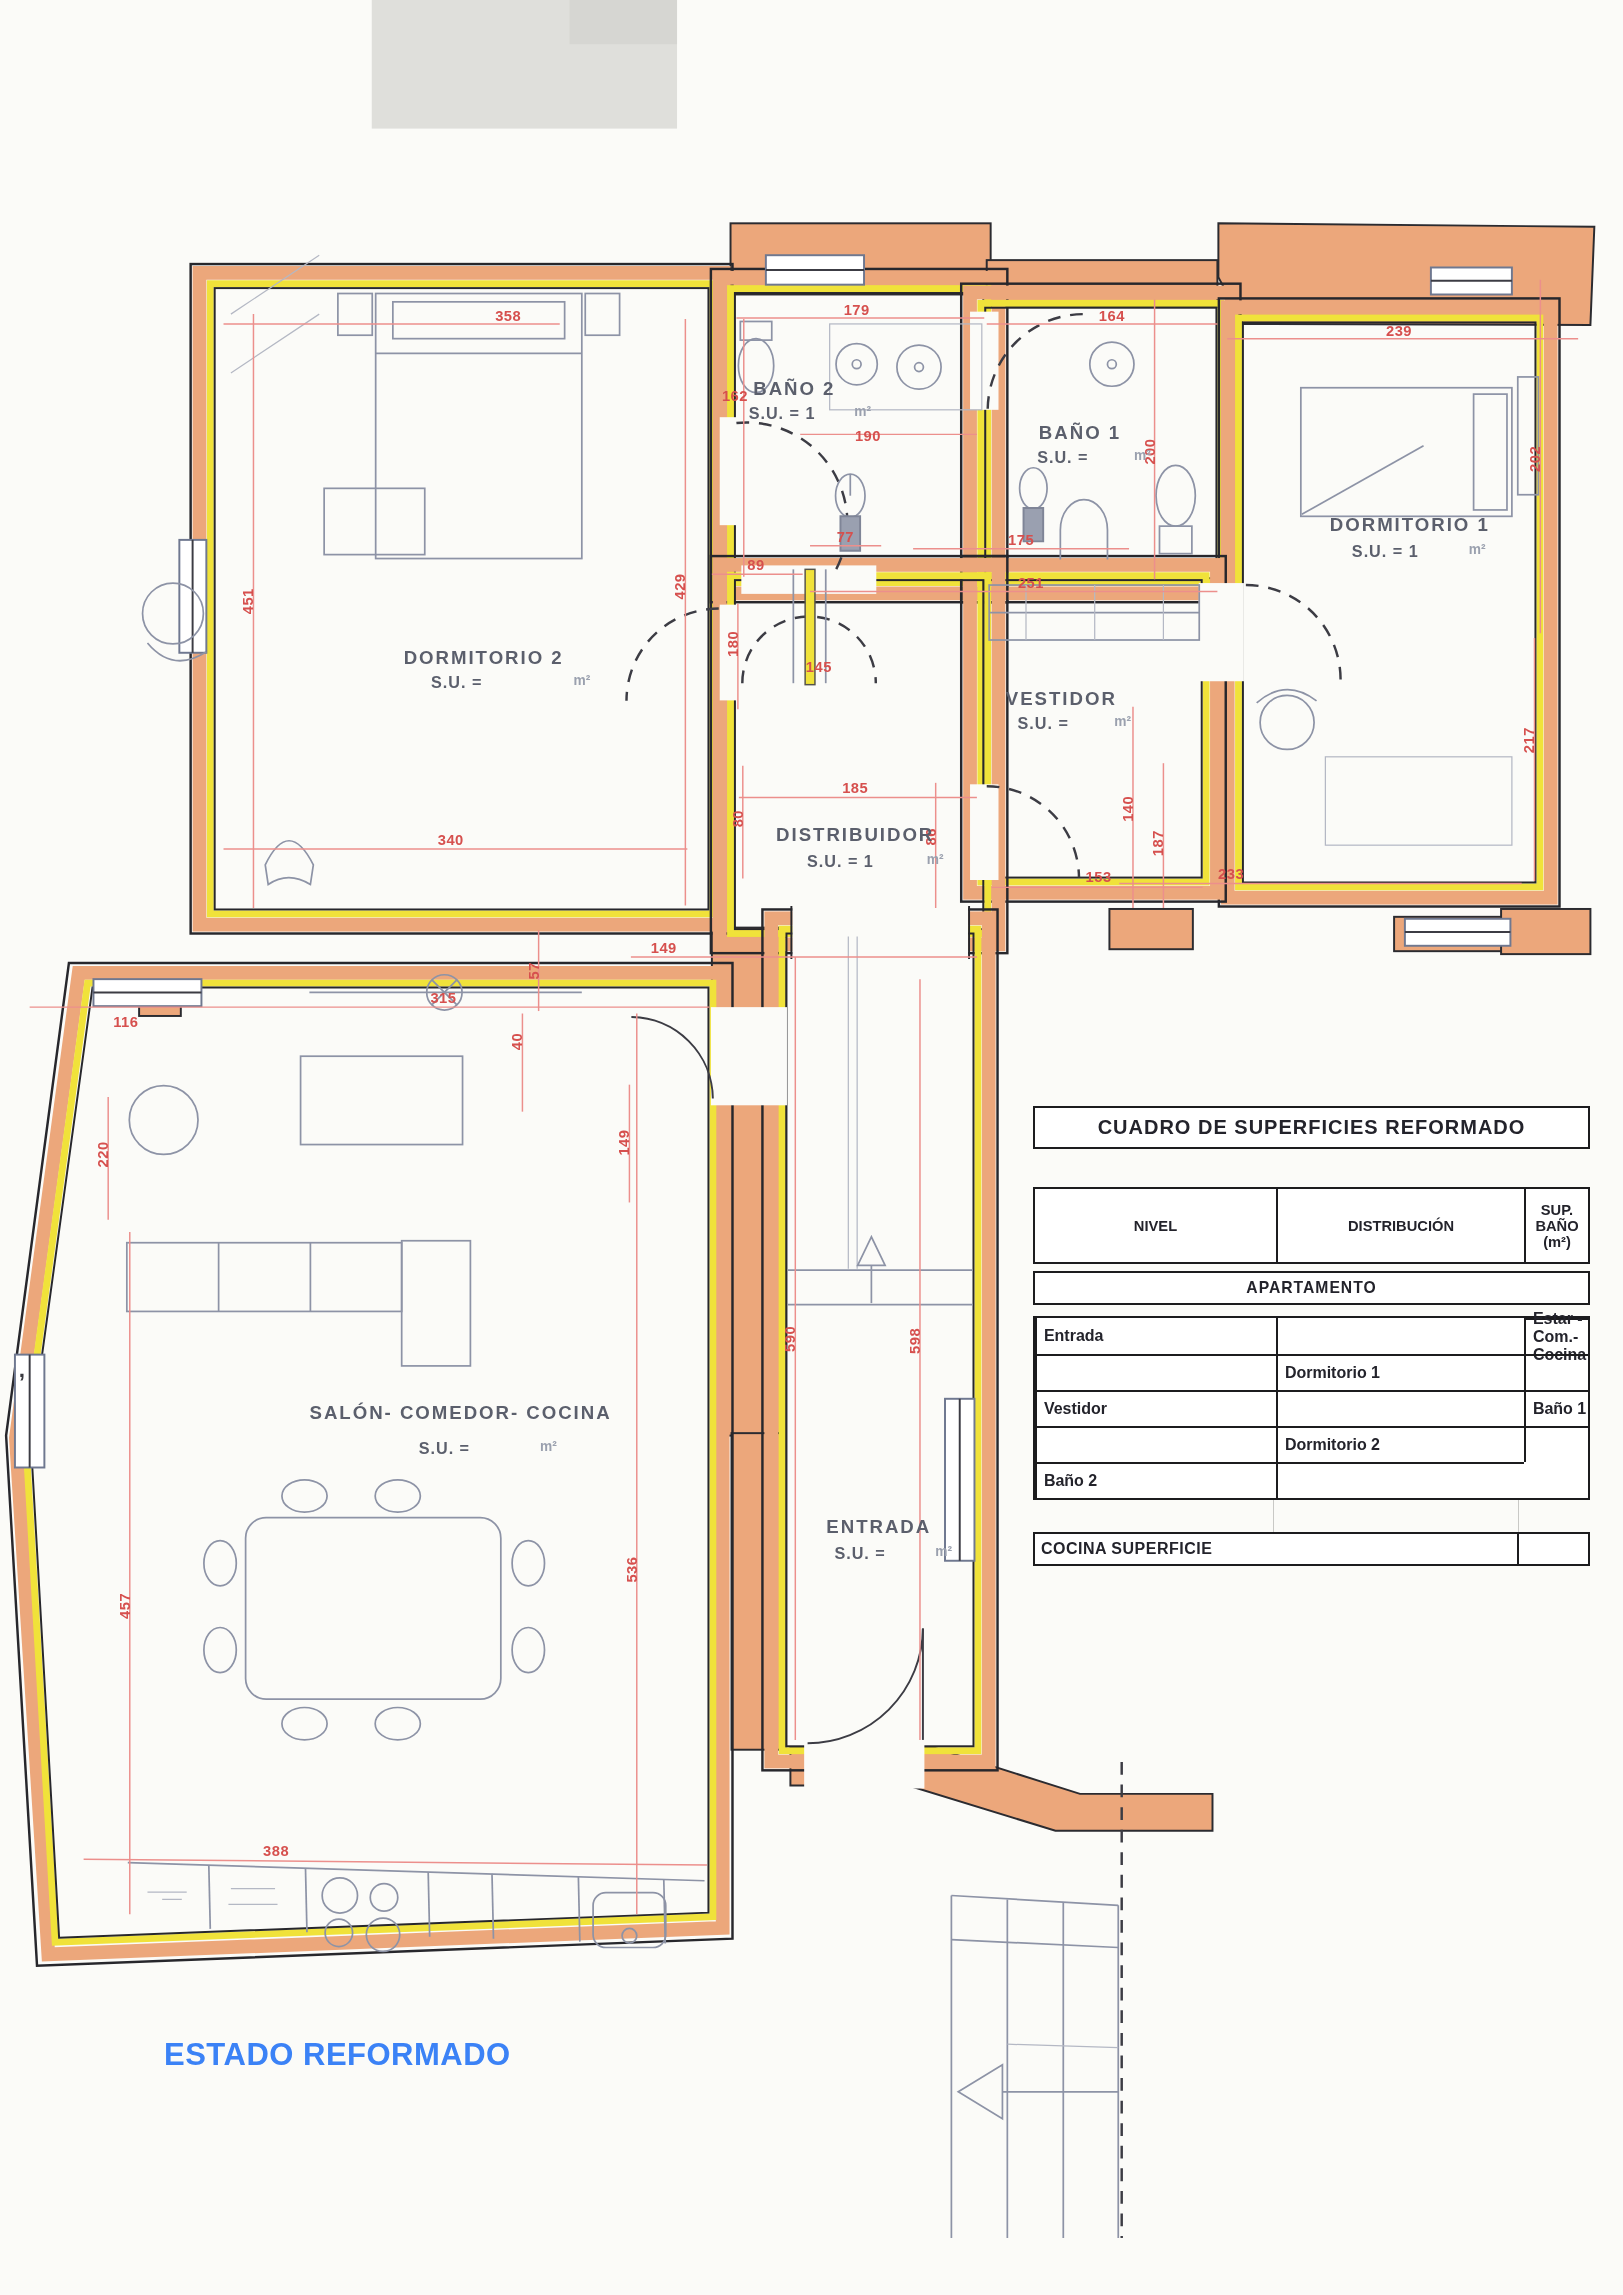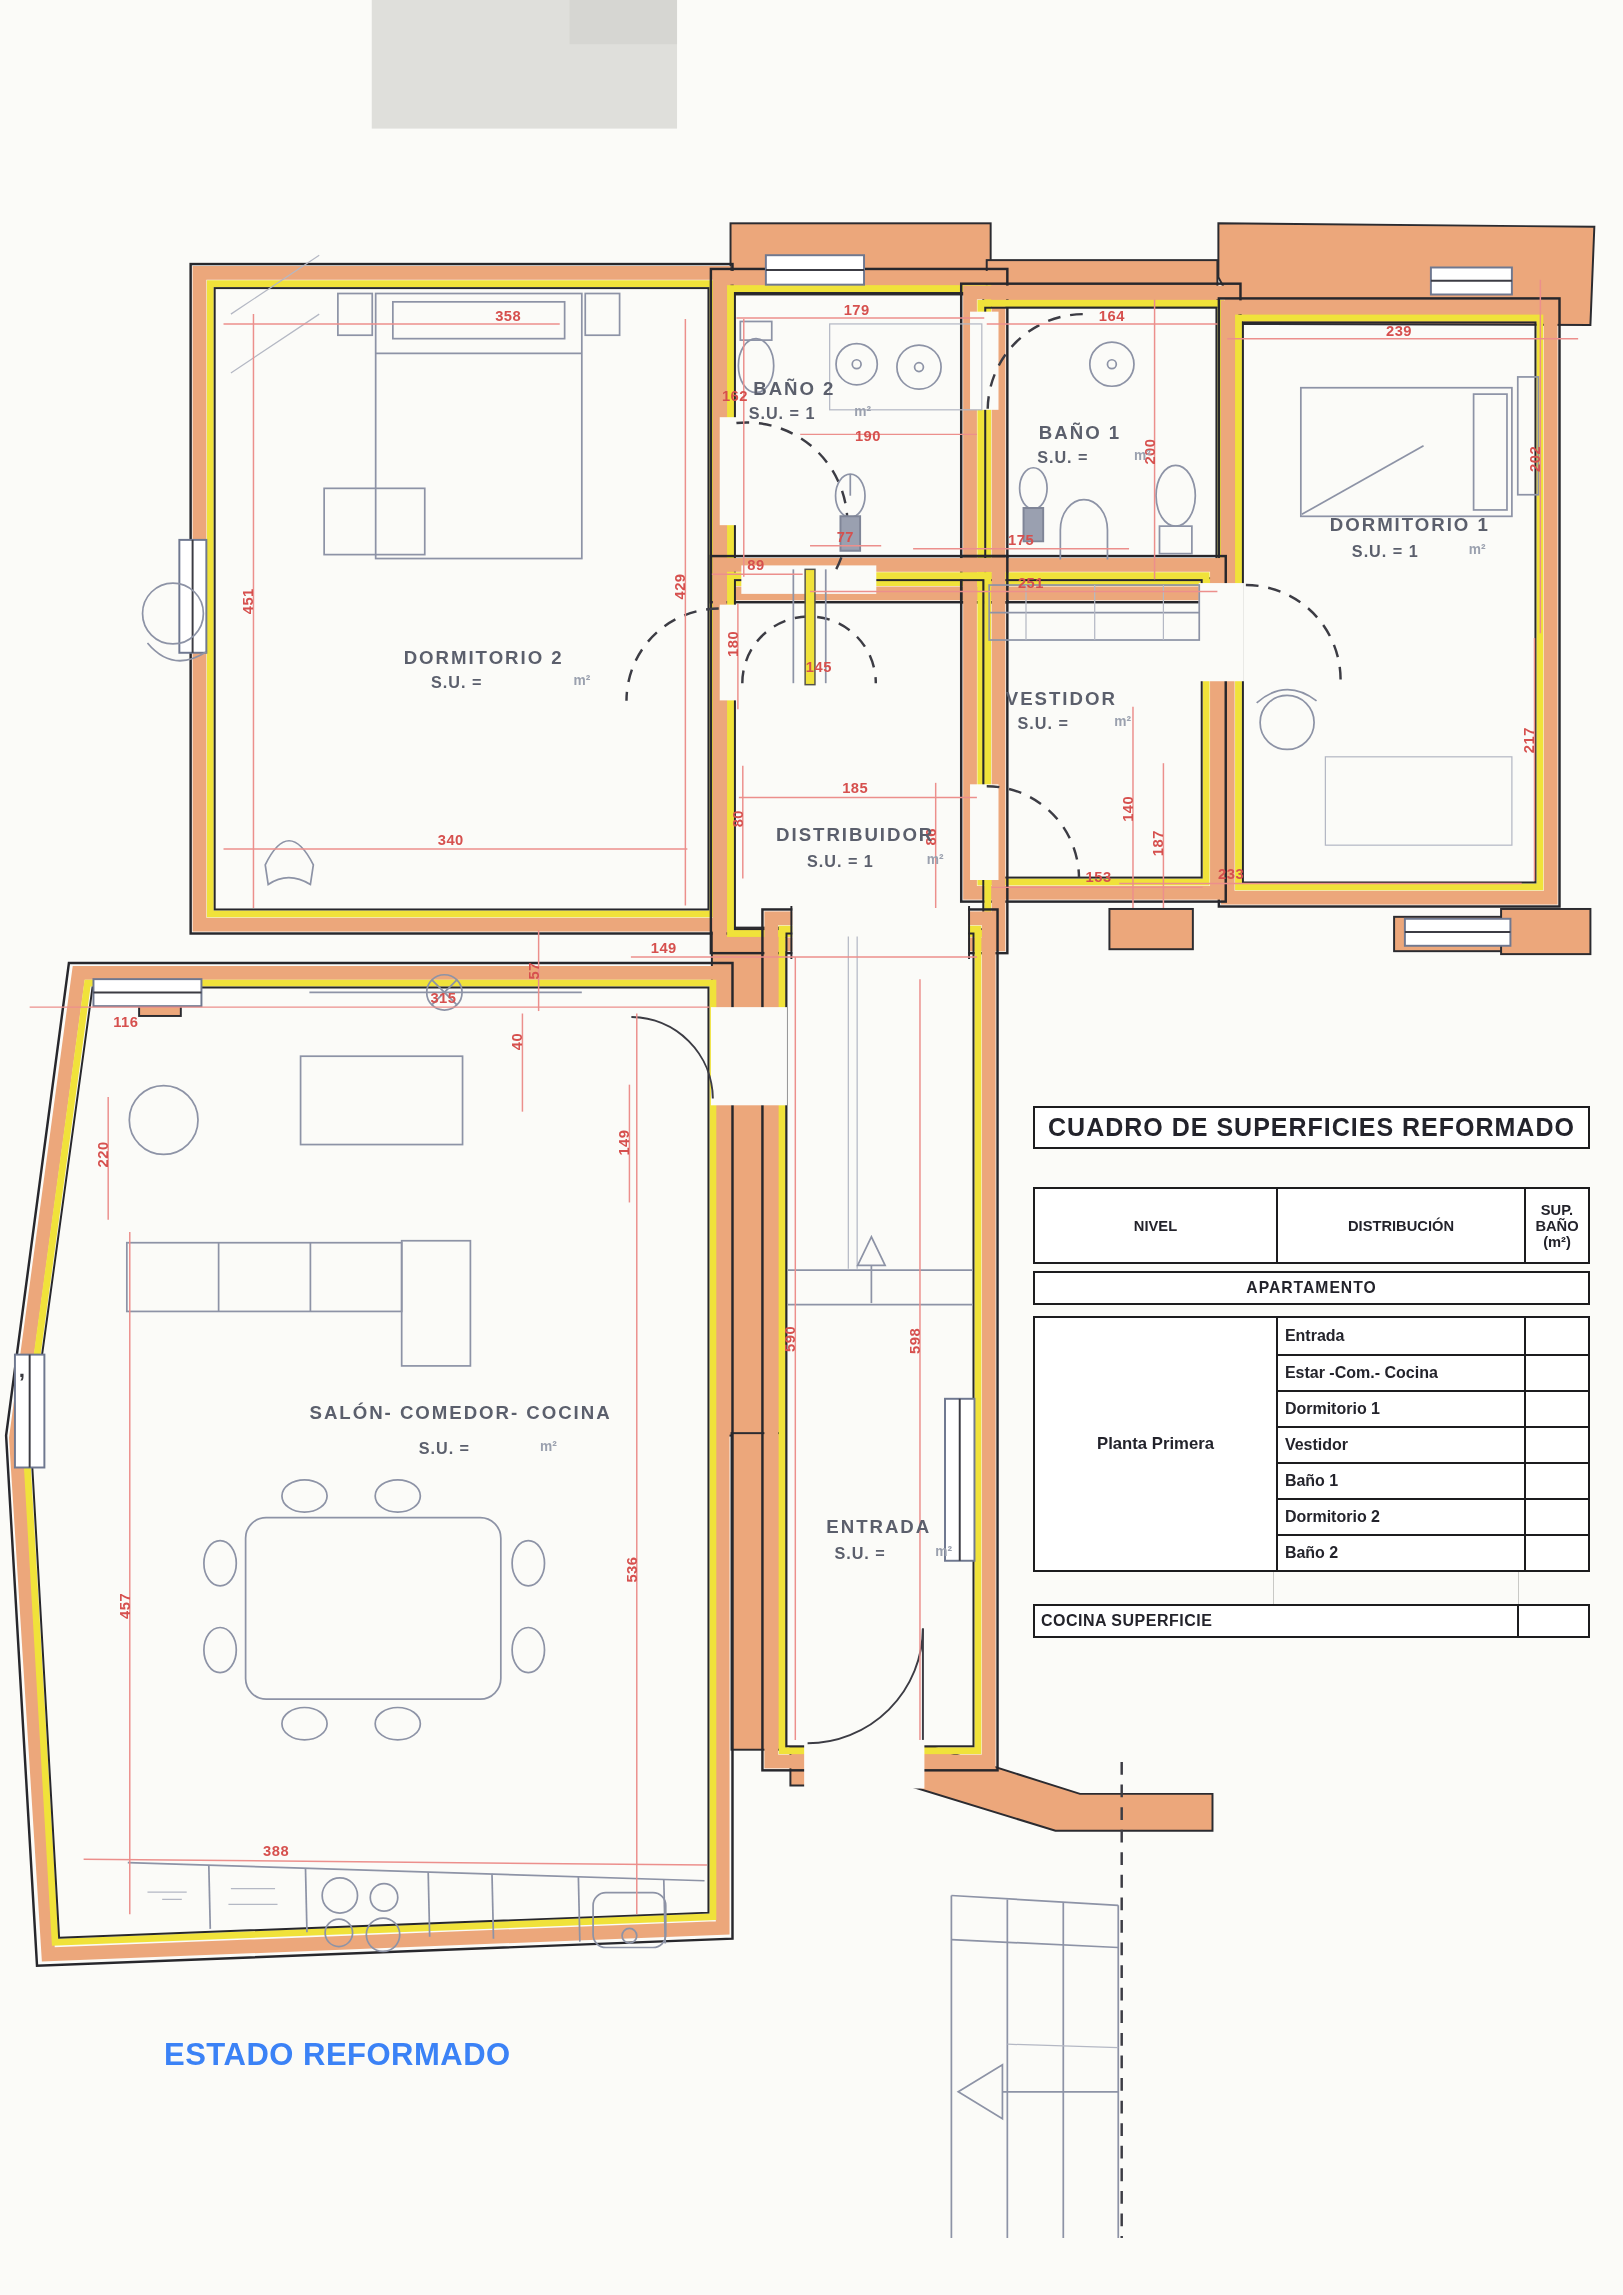--- a/index.html
+++ b/index.html
@@ -23,21 +23,21 @@
   .rs{fill:#5b5f6c;font:700 33px "Liberation Sans",sans-serif;letter-spacing:2px;text-anchor:middle}
   .ru{fill:#9aa0ae;font:700 28px "Liberation Sans",sans-serif}
   .win{fill:#ffffff;stroke:#6f7890;stroke-width:4}
   .door{stroke:#3c3c44;stroke-width:4;fill:none}
   .doord{stroke:#3c3c44;stroke-width:5;fill:none;stroke-dasharray:26 20}
   .white{fill:#fbfbf8;stroke:none}
   
   #sup-table{position:absolute;left:1033px;top:1106px;width:557px;color:#23232b;}
   #sup-table *{box-sizing:border-box;}
   .t-title{border:2.9px solid #1c1c1e;height:43px;display:flex;align-items:center;justify-content:center;
-           font-size:25px;font-weight:700;letter-spacing:1px;background:#fff;}
+           font-size:20px;font-weight:700;letter-spacing:1px;background:#fff;}
   .t-gap1{height:38px;}
   .t-head{display:grid;grid-template-columns:241px 248px 1fr;border:2.9px solid #1c1c1e;background:#fff;}
   .t-head div{height:73px;display:flex;align-items:center;justify-content:center;
               font-size:14.7px;font-weight:700;border-left:2px solid #1c1c1e;text-align:center;}
   .t-head div:first-child{border-left:none;}
   .t-apart{margin-top:6.9px;border:2.9px solid #1c1c1e;height:34px;display:flex;align-items:center;
            justify-content:center;font-size:15.7px;font-weight:700;letter-spacing:1px;background:#fff;}
   .t-grid{margin-top:10.8px;display:grid;grid-template-columns:241px 248px 1fr;border:2.9px solid #1c1c1e;background:#fff;}
   .t-nivel{grid-row:1/8;display:flex;align-items:center;justify-content:center;
            font-size:16.7px;font-weight:700;}
@@ -423,21 +423,20 @@
   <div id="sup-table">
     <div class="t-title">CUADRO DE SUPERFICIES REFORMADO</div>
     <div class="t-gap1"></div>
     <div class="t-head">
       <div>NIVEL</div>
       <div>DISTRIBUCIÓN</div>
       <div>SUP. BAÑO (m²)</div>
     </div>
     <div class="t-apart">APARTAMENTO</div>
     <div class="t-grid">
-      <div class="t-nivel">Planta Primera</div>
       <div class="t-row-label nt">Entrada</div>
       <div class="t-row-val nt"></div>
       <div class="t-row-label">Estar -Com.- Cocina</div>
       <div class="t-row-val"></div>
       <div class="t-row-label">Dormitorio 1</div>
       <div class="t-row-val"></div>
       <div class="t-row-label">Vestidor</div>
       <div class="t-row-val"></div>
       <div class="t-row-label">Baño 1</div>
       <div class="t-row-val"></div>

